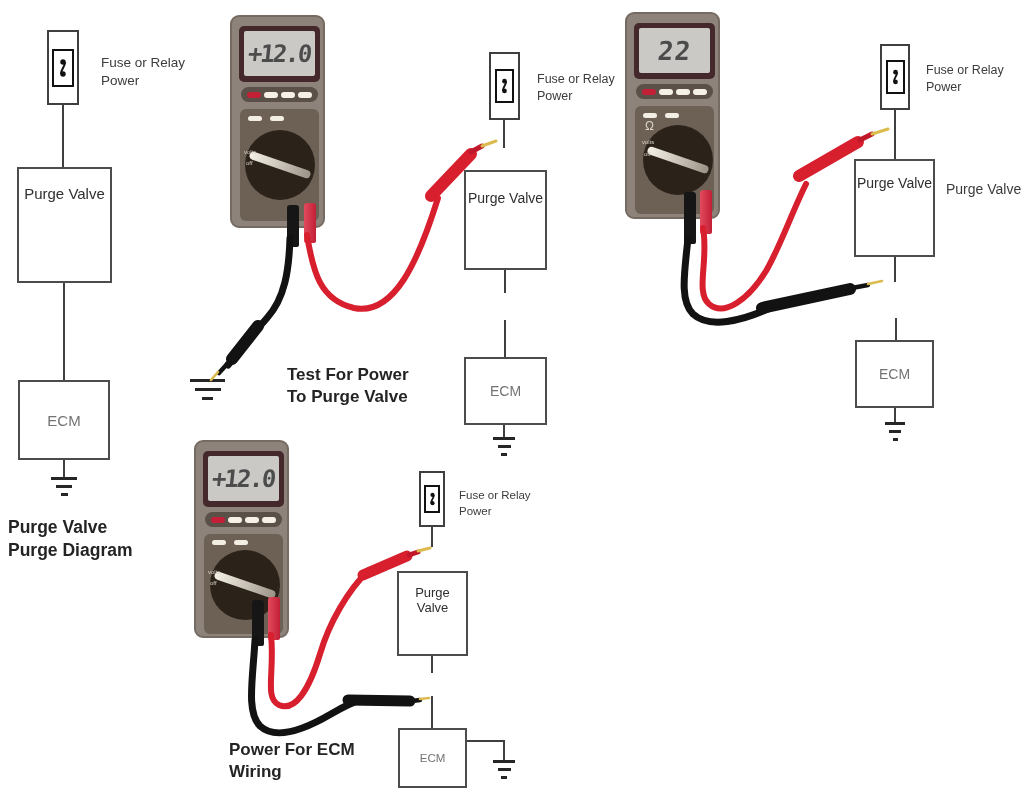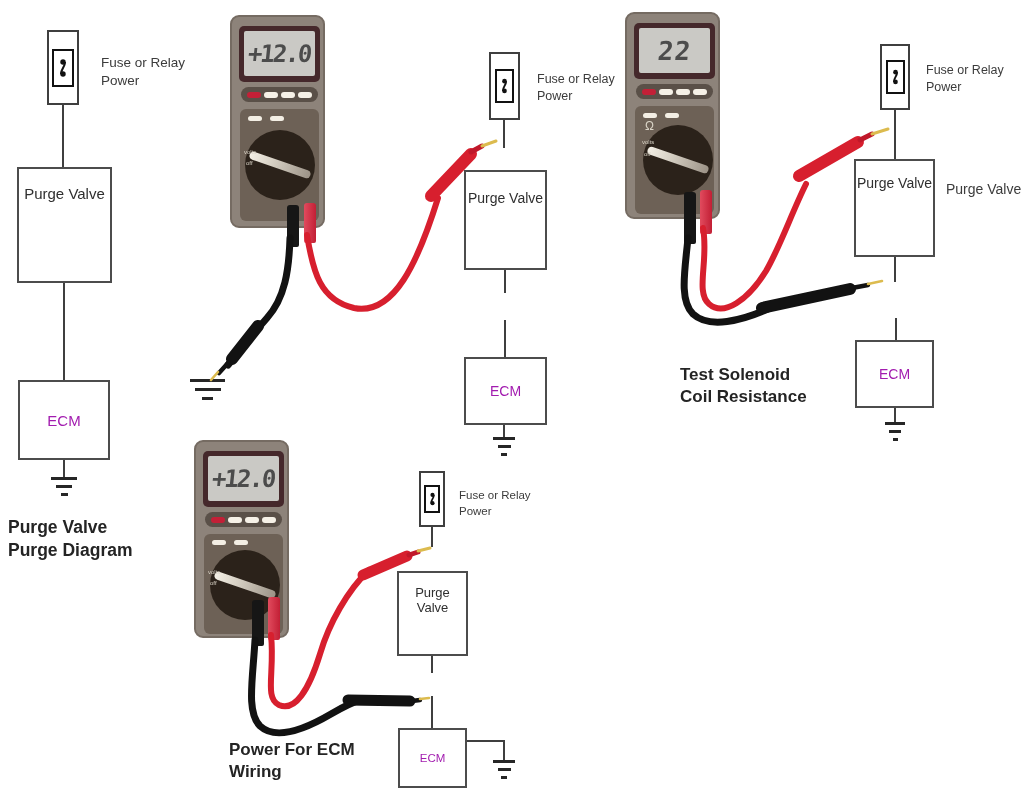--- a/index.html
+++ b/index.html
@@ -4,21 +4,21 @@
 <style>
   html,body{margin:0;padding:0;background:#fff;}
   #stage{
     position:relative;width:1024px;height:810px;background:#ffffff;
     font-family:"Liberation Sans","DejaVu Sans",sans-serif;overflow:hidden;
   }
   
   .wire{position:absolute;background:#3f3f3f;}
   .pbox{position:absolute;border:2px solid #4c4c4c;background:#fff;
         text-align:center;color:#2f2f2f;box-sizing:border-box;z-index:1;}
-  .ebox{position:absolute;border:2px solid #4c4c4c;background:#fff;color:#a21caf;
+  .ebox{position:absolute;border:2px solid #4c4c4c;background:#fff;color:#737373;
         display:flex;align-items:center;justify-content:center;box-sizing:border-box;z-index:1;}
   .gnd{position:absolute;display:flex;flex-direction:column;align-items:center;gap:5px;z-index:1;}
   .gb{height:3px;background:#262626;}
   .flabel{position:absolute;font-size:13px;line-height:1.35;color:#3c3c3c;z-index:1;}
   .title{position:absolute;font-weight:bold;font-size:17px;line-height:1.32;color:#242424;z-index:1;}
   
   .fuse{position:absolute;border:2px solid #3f3f3f;background:#fff;
         display:flex;align-items:center;justify-content:center;box-sizing:border-box;z-index:1;}
   .fuse-inner{border:2.5px solid #111;display:flex;align-items:center;justify-content:center;box-sizing:border-box;}
   
@@ -136,20 +136,24 @@
   <div class="gnd" style="left:493px;top:437px;width:22px">
     <div class="gb" style="width:22px"></div>
       <div class="gb" style="width:13px"></div>
       <div class="gb" style="width:6px"></div>
   </div>
   <div class="gnd" style="left:190px;top:379px;width:35px;gap:6px">
     <div class="gb" style="width:35px"></div>
       <div class="gb" style="width:26px"></div>
       <div class="gb" style="width:11px"></div>
   </div>
+  <div class="title" style="left:287px;top:364px">
+    <div>Test For Power</div>
+    <div>To Purge Valve</div>
+  </div>
 
   <div class="meter" style="left:625px;top:12px;height:207px">
     <div class="m-bezel">
       <div class="m-lcd">
         <span class="m-reading" style="font-size:26px;letter-spacing:1px">22</span>
       </div>
     </div>
     <div class="m-strip">
       <span class="pill red"></span>
       <span class="pill"></span>
@@ -192,24 +196,20 @@
   <div class="wire" style="left:895px;top:318px;width:2px;height:22px"></div>
   <div class="ebox" style="left:855px;top:340px;width:79px;height:68px;font-size:14px">
     <span>ECM</span>
   </div>
   <div class="wire" style="left:894px;top:408px;width:2px;height:14px"></div>
   <div class="gnd" style="left:885px;top:422px;width:20px">
     <div class="gb" style="width:20px"></div>
       <div class="gb" style="width:12px"></div>
       <div class="gb" style="width:5px"></div>
   </div>
-  <div class="title" style="left:680px;top:364px">
-    <div>Test Solenoid</div>
-    <div>Coil Resistance</div>
-  </div>
 
   <div class="meter" style="left:194px;top:440px;height:198px">
     <div class="m-bezel">
       <div class="m-lcd">
         <span class="m-reading">+12.0</span>
       </div>
     </div>
     <div class="m-strip">
       <span class="pill red"></span>
       <span class="pill"></span>

